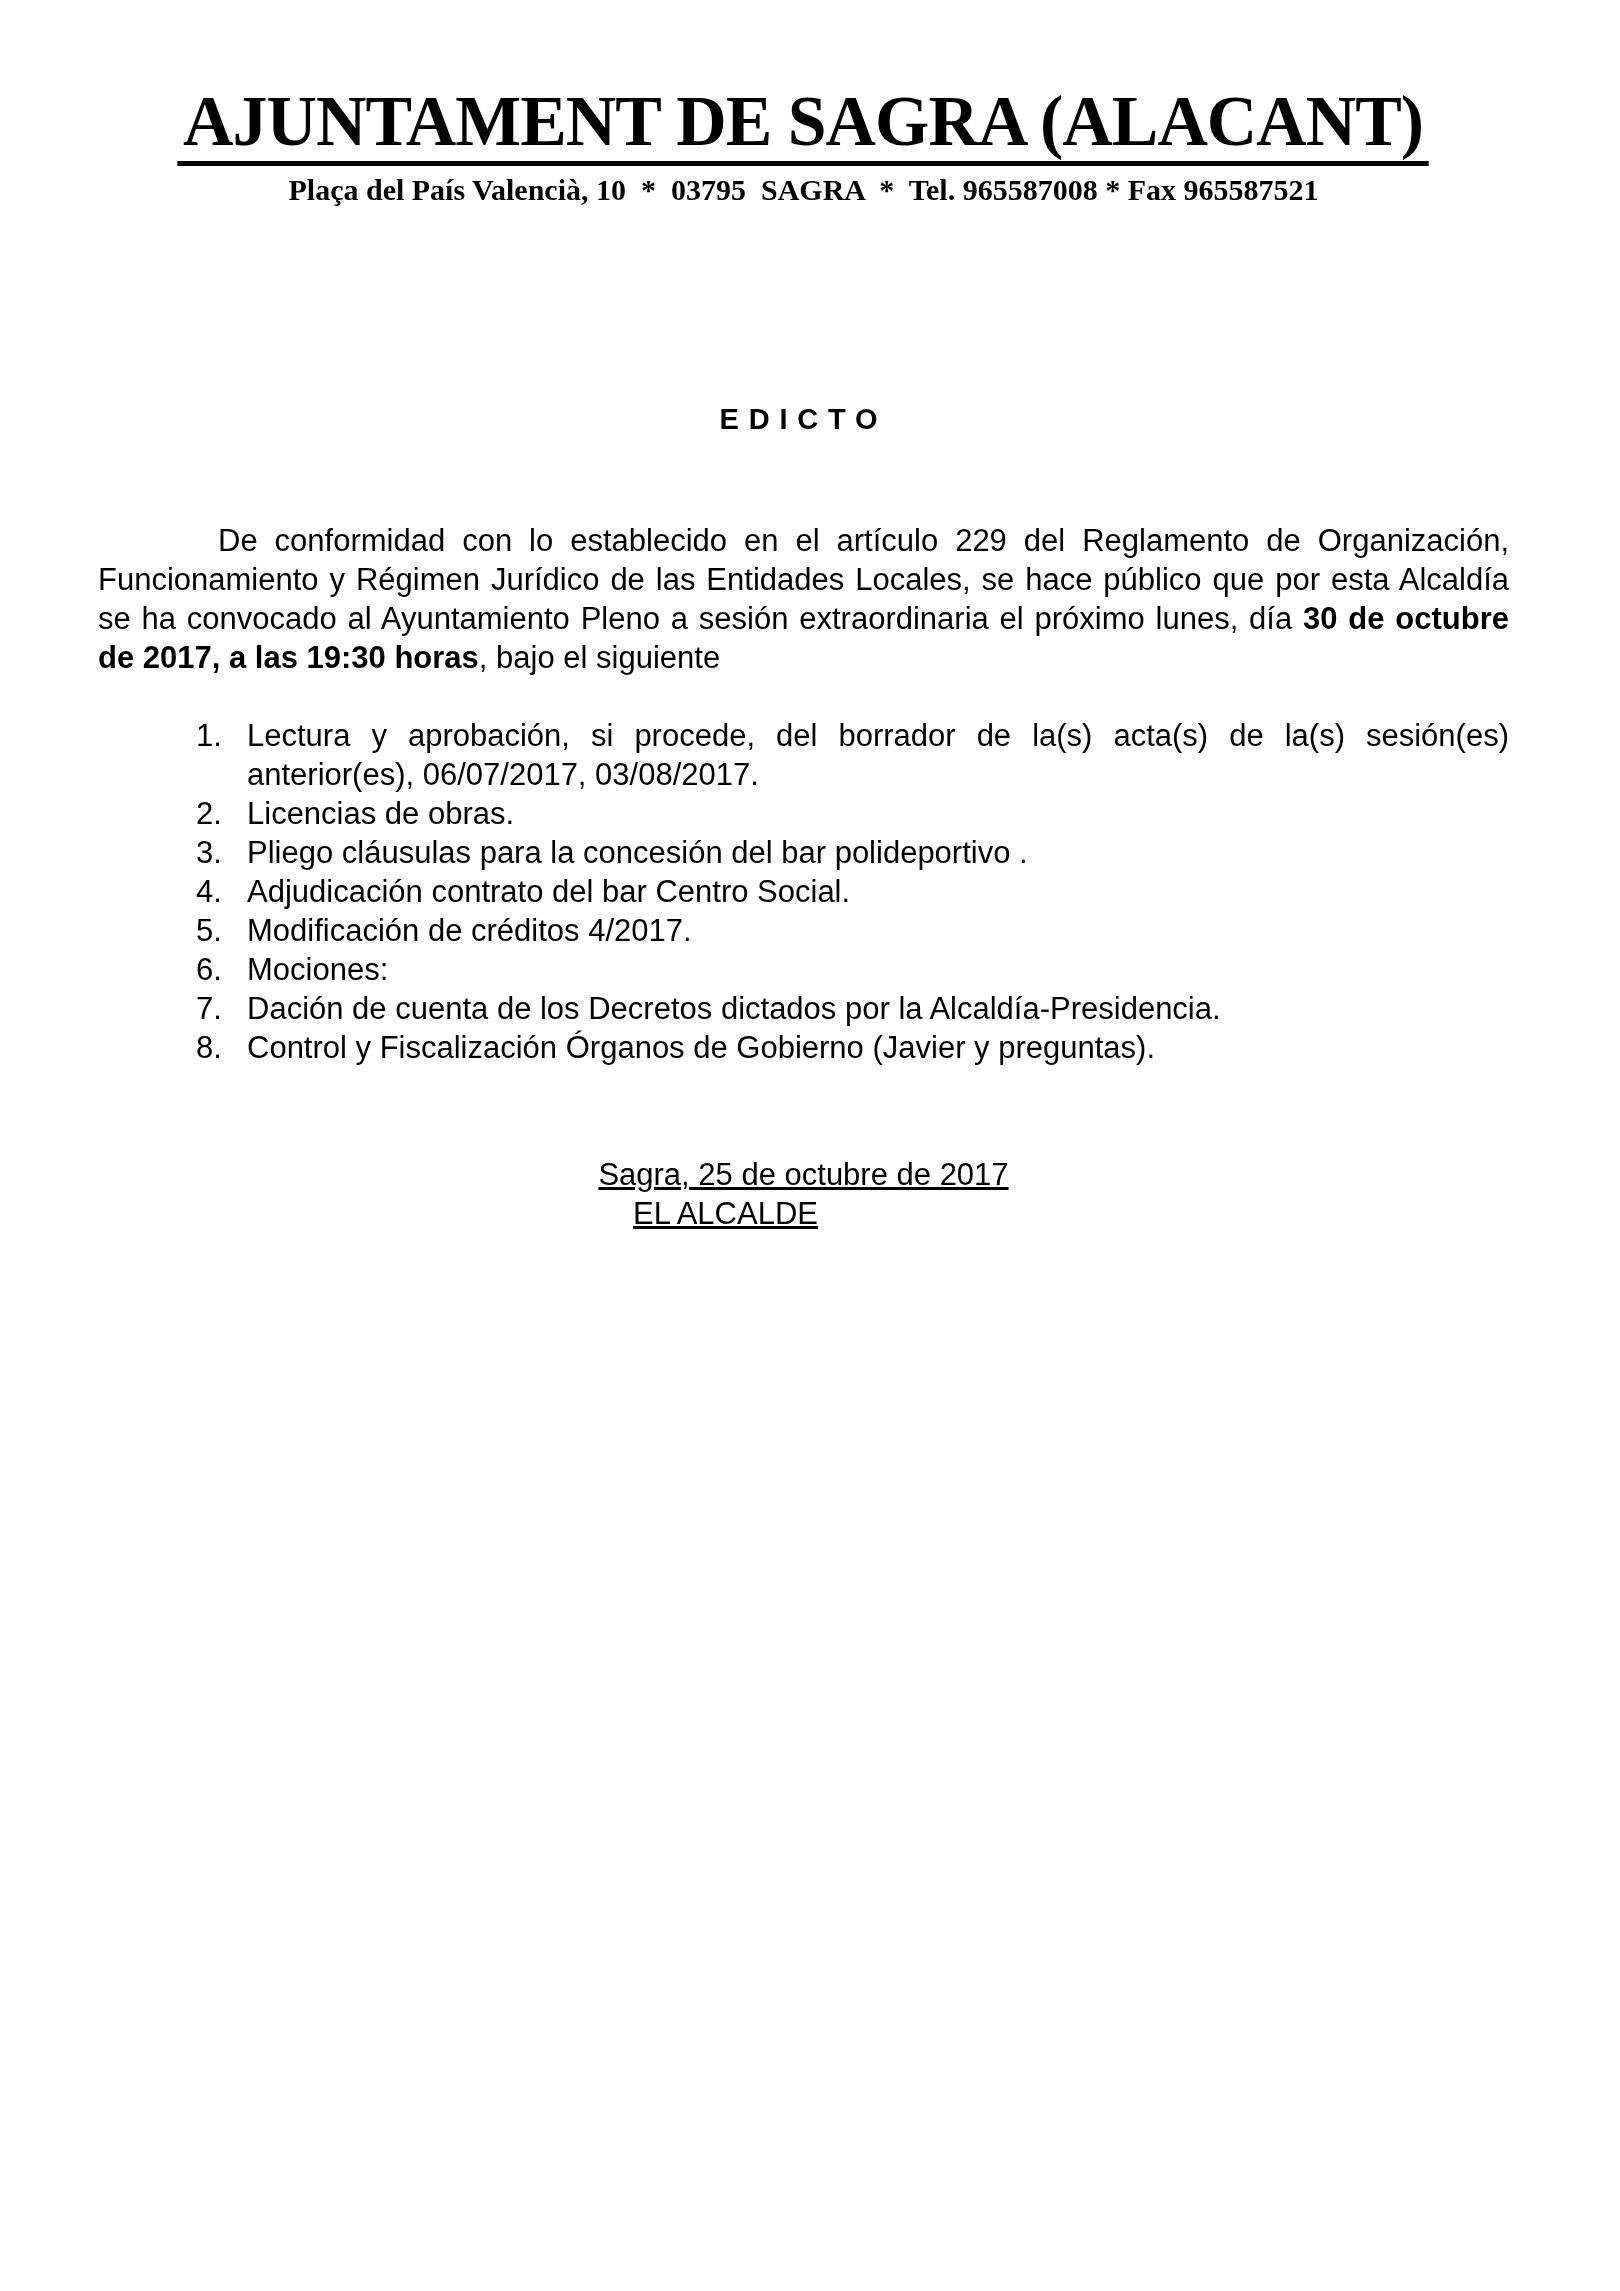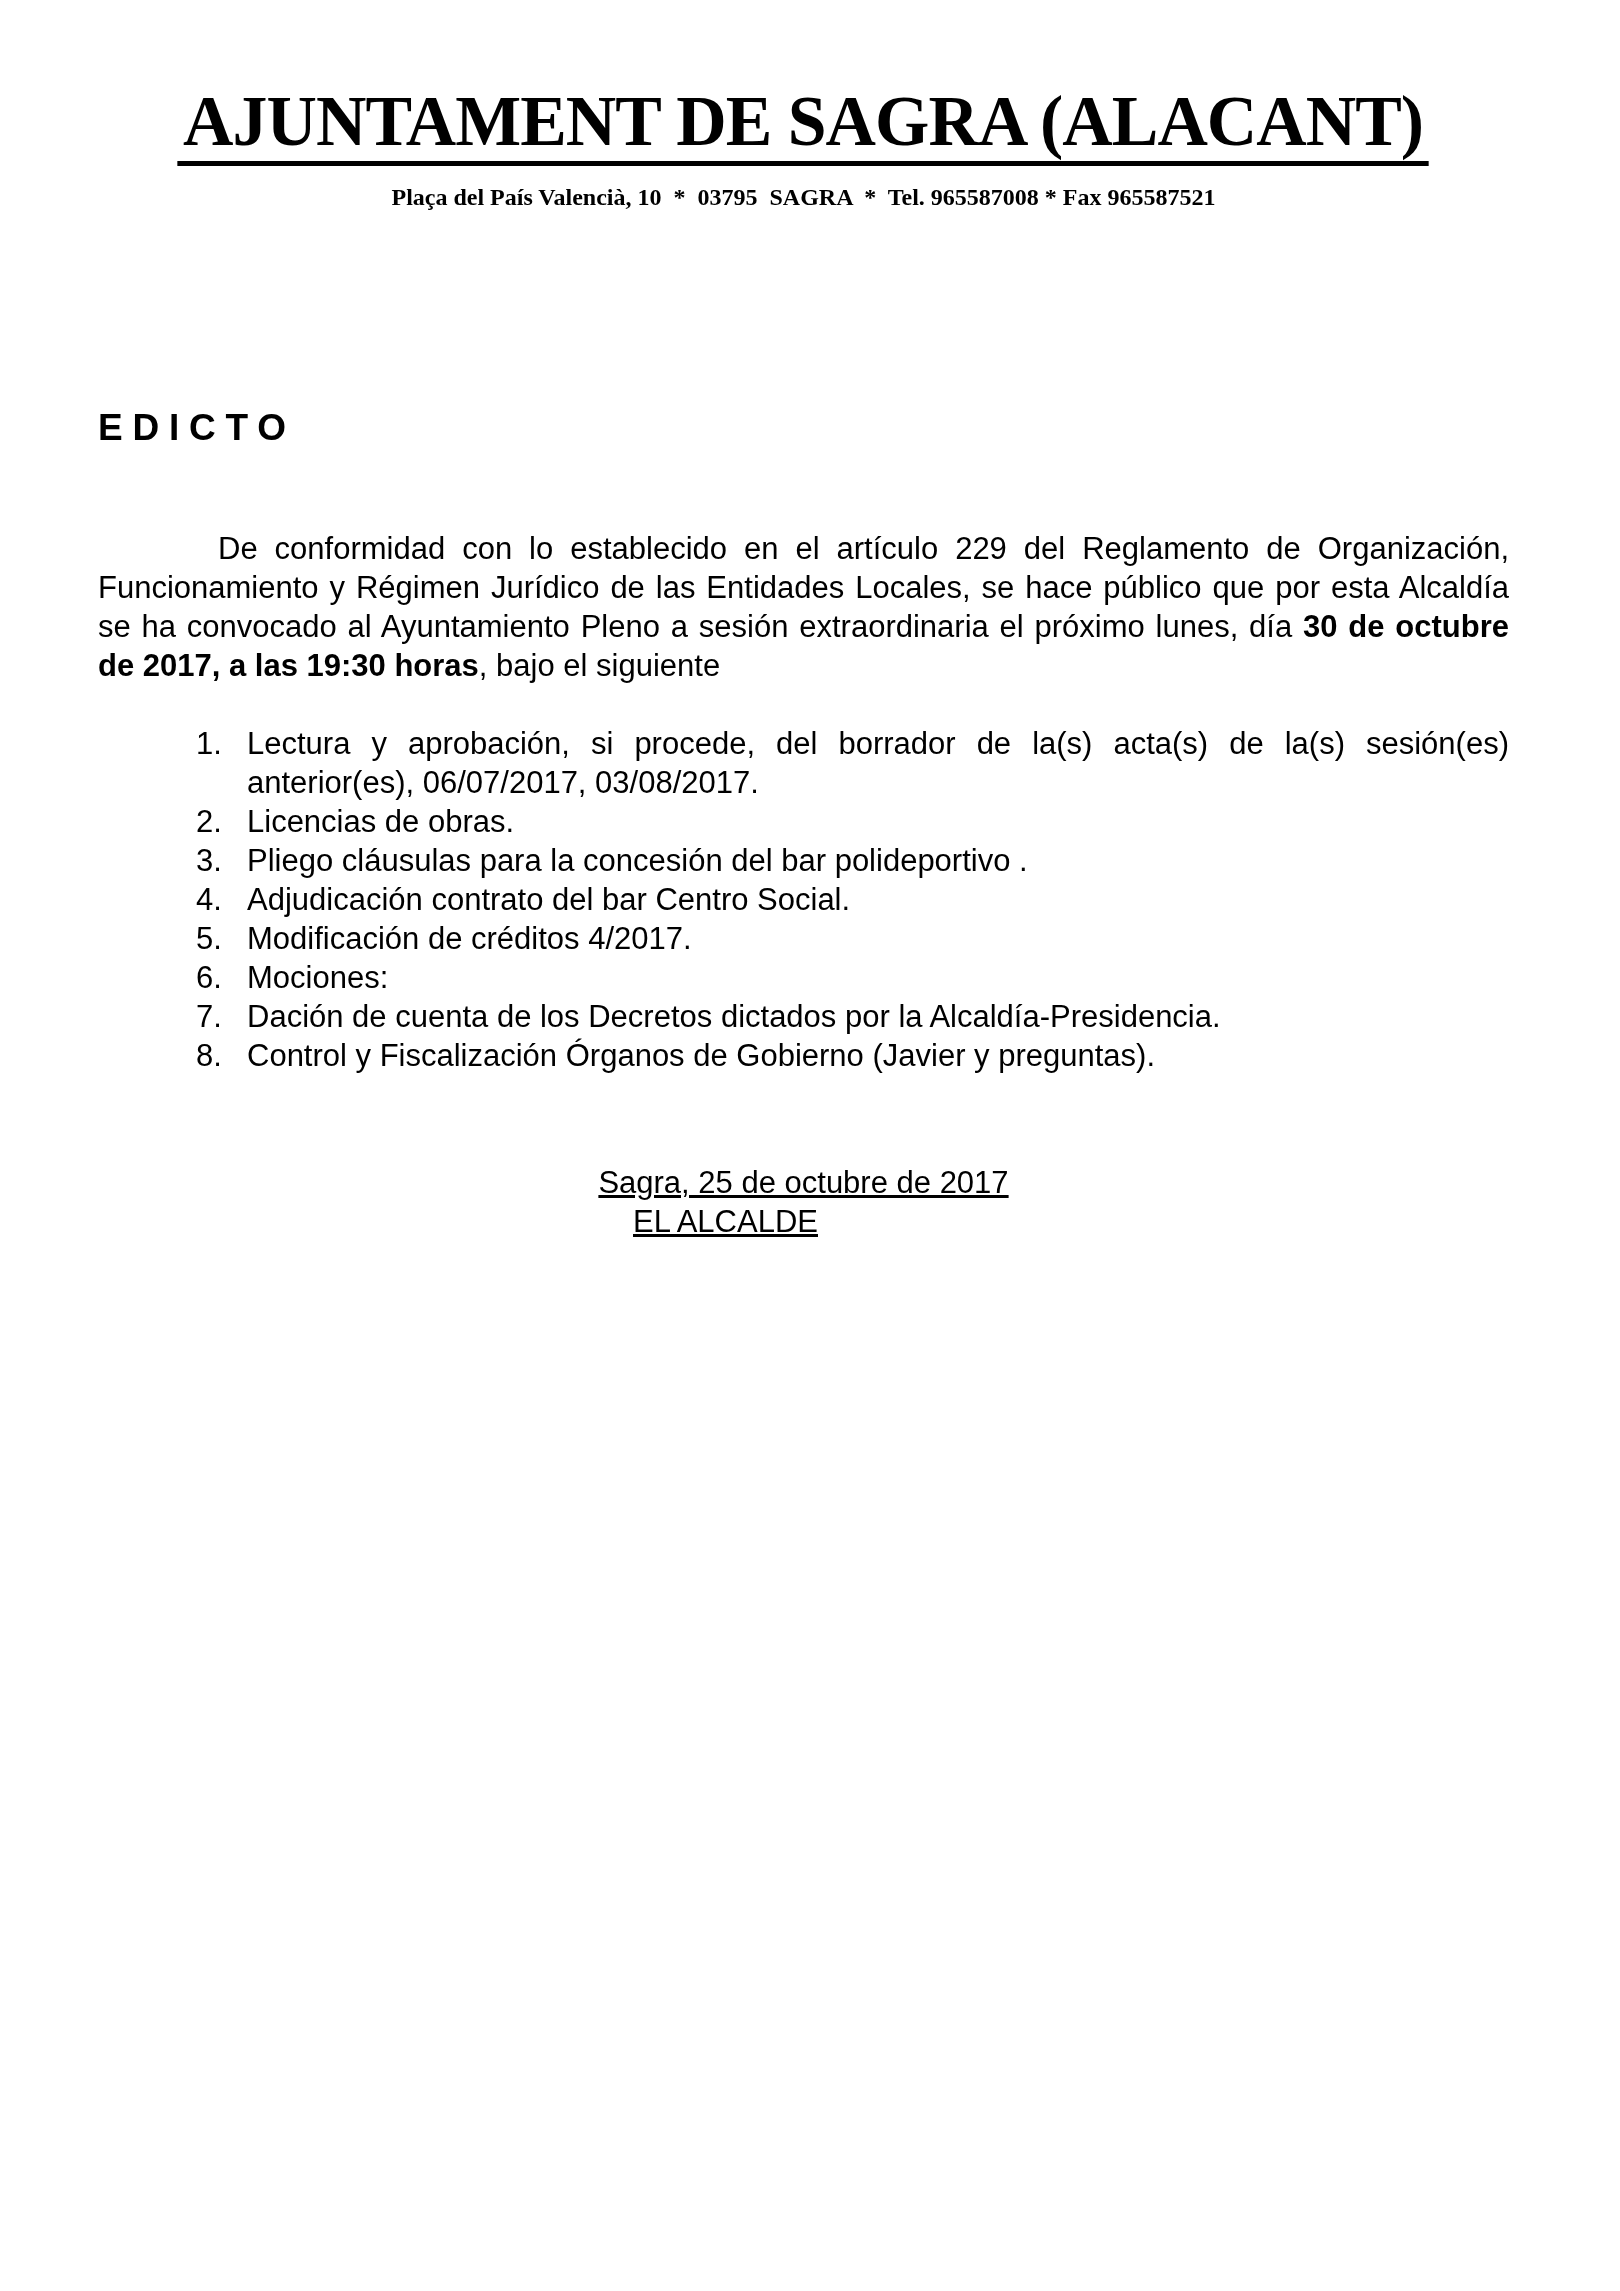--- a/index.html
+++ b/index.html
@@ -34,31 +34,31 @@
     font-size: 72px;
     line-height: 1.06;
     letter-spacing: -1px;
     white-space: nowrap;
     border-bottom: 5.9px solid #000;
     padding: 0 5.9px 2px 5.9px;
     transform: scaleX(0.97);
     transform-origin: center;
   }
   .org-address {
-    font-size: 24px;
+    font-size: 30px;
     line-height: 39px;
-    margin-top: 12px;
+    margin-top: 4px;
     white-space: pre;
   }
   
   .edict-heading {
     margin-top: 191px;
-    text-align: left;
+    text-align: center;
     font-weight: bold;
-    font-size: 37px;
+    font-size: 29px;
     letter-spacing: 9.8px;
   }
   .agenda-heading {
     margin-top: 44px;
     text-align: center;
     font-weight: bold;
     font-size: 29px;
     letter-spacing: 7.8px;
     word-spacing: 11.8px;
   }

